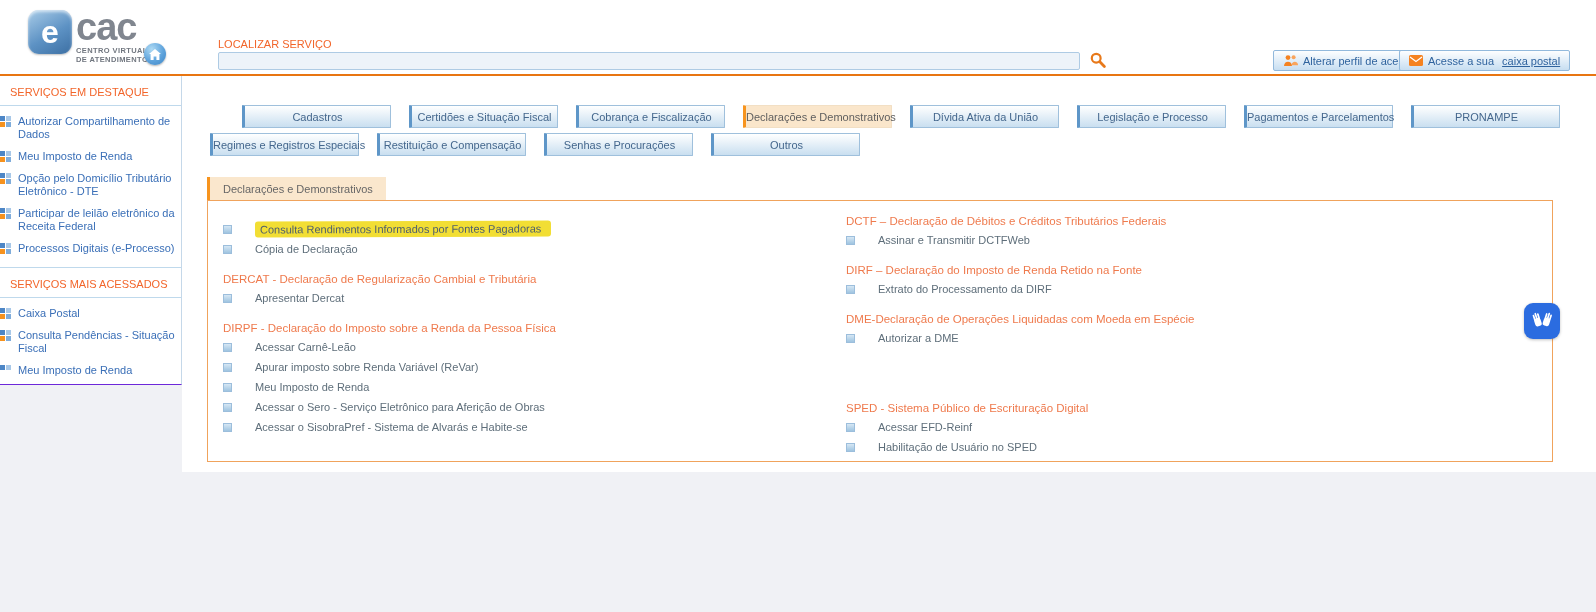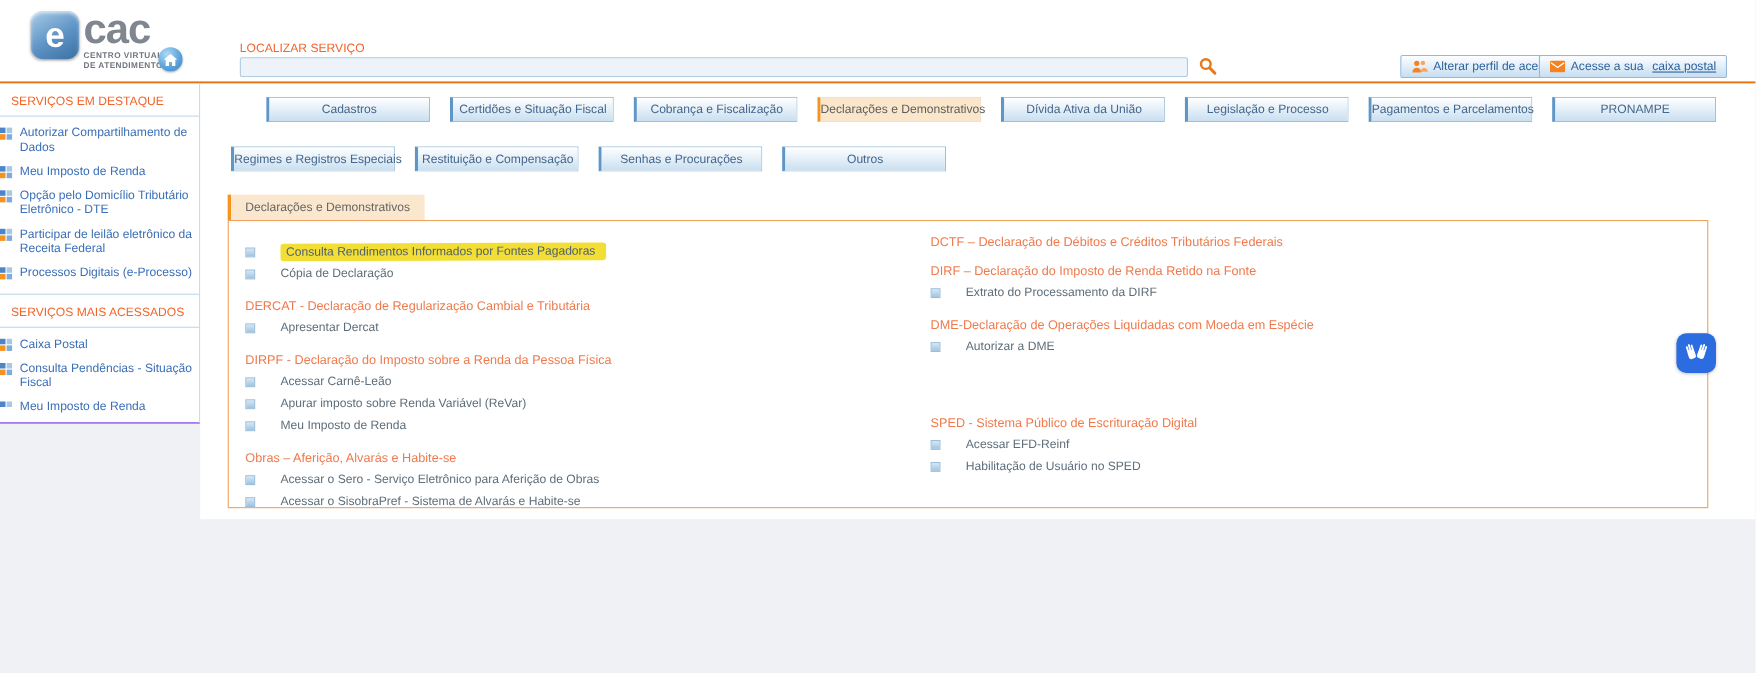--- a/index.html
+++ b/index.html
@@ -41,21 +41,21 @@
              grid-template-columns:5px 5px;grid-template-rows:5px 5px;gap:1px;}
   .grid-icon i{display:block;}
   .grid-icon i:nth-child(1){background:#4D86C6;}
   .grid-icon i:nth-child(2){background:#A8C8E8;}
   .grid-icon i:nth-child(3){background:#F6921E;}
   .grid-icon i:nth-child(4){background:#7FACDA;}
 
   
   .main{position:absolute;left:182px;top:76px;width:1414px;height:396px;background:#fff;}
   .tabs-row{position:absolute;left:28px;display:flex;gap:18px;}
-  #tabs-row1{top:12px;padding-left:32px;}
+  #tabs-row1{top:29px;padding-left:32px;}
   #tabs-row2{top:57px;}
   .tab{width:149px;height:23px;font-size:11px;color:#44678D;font-family:inherit;white-space:nowrap;padding:0;
        background:linear-gradient(#FFFFFF,#C9DFF0);border:1px solid #9FC0DC;border-left:3px solid #5E96C8;
        border-radius:1px;cursor:pointer;}
   .tab.active{background:#FAE6CB;border:1px solid #F2DFC4;border-left:3px solid #F7941E;color:#5E5E5E;}
   .panel-tab{position:absolute;left:25px;top:101px;height:23px;padding:0 13px;background:#FAE7CD;
              border-left:3px solid #F7941E;color:#666;font-size:11px;display:flex;align-items:center;cursor:pointer;}
   .panel{position:absolute;left:25px;top:124px;width:1344px;height:260px;border:1px solid #F0A35C;background:#fff;}
   .col{position:absolute;top:0;}
   #col-left{left:15px;width:600px;}
@@ -265,34 +265,37 @@
             <div class="link-row">
               <span class="bullet"></span>
               <span class="link-label">Apurar imposto sobre Renda Variável (ReVar)</span>
             </div>
             <div class="link-row">
               <span class="bullet"></span>
               <span class="link-label">Meu Imposto de Renda</span>
             </div>
           </div>
           <div class="group">
-            <div class="group-heading">Obras – Aferição, Alvarás e Habite-se</div>
             <div class="link-row">
               <span class="bullet"></span>
               <span class="link-label">Acessar o Sero - Serviço Eletrônico para Aferição de Obras</span>
             </div>
             <div class="link-row">
               <span class="bullet"></span>
               <span class="link-label">Acessar o SisobraPref - Sistema de Alvarás e Habite-se</span>
             </div>
           </div>
         </div>
       <div class="col" id="col-right">
           <div class="group">
             <div class="group-heading">DCTF – Declaração de Débitos e Créditos Tributários Federais</div>
+            <div class="link-row">
+              <span class="bullet"></span>
+              <span class="link-label">Assinar e Transmitir DCTFWeb</span>
+            </div>
           </div>
           <div class="group">
             <div class="group-heading">DIRF – Declaração do Imposto de Renda Retido na Fonte</div>
             <div class="link-row">
               <span class="bullet"></span>
               <span class="link-label">Extrato do Processamento da DIRF</span>
             </div>
           </div>
           <div class="group">
             <div class="group-heading">DME-Declaração de Operações Liquidadas com Moeda em Espécie</div>

